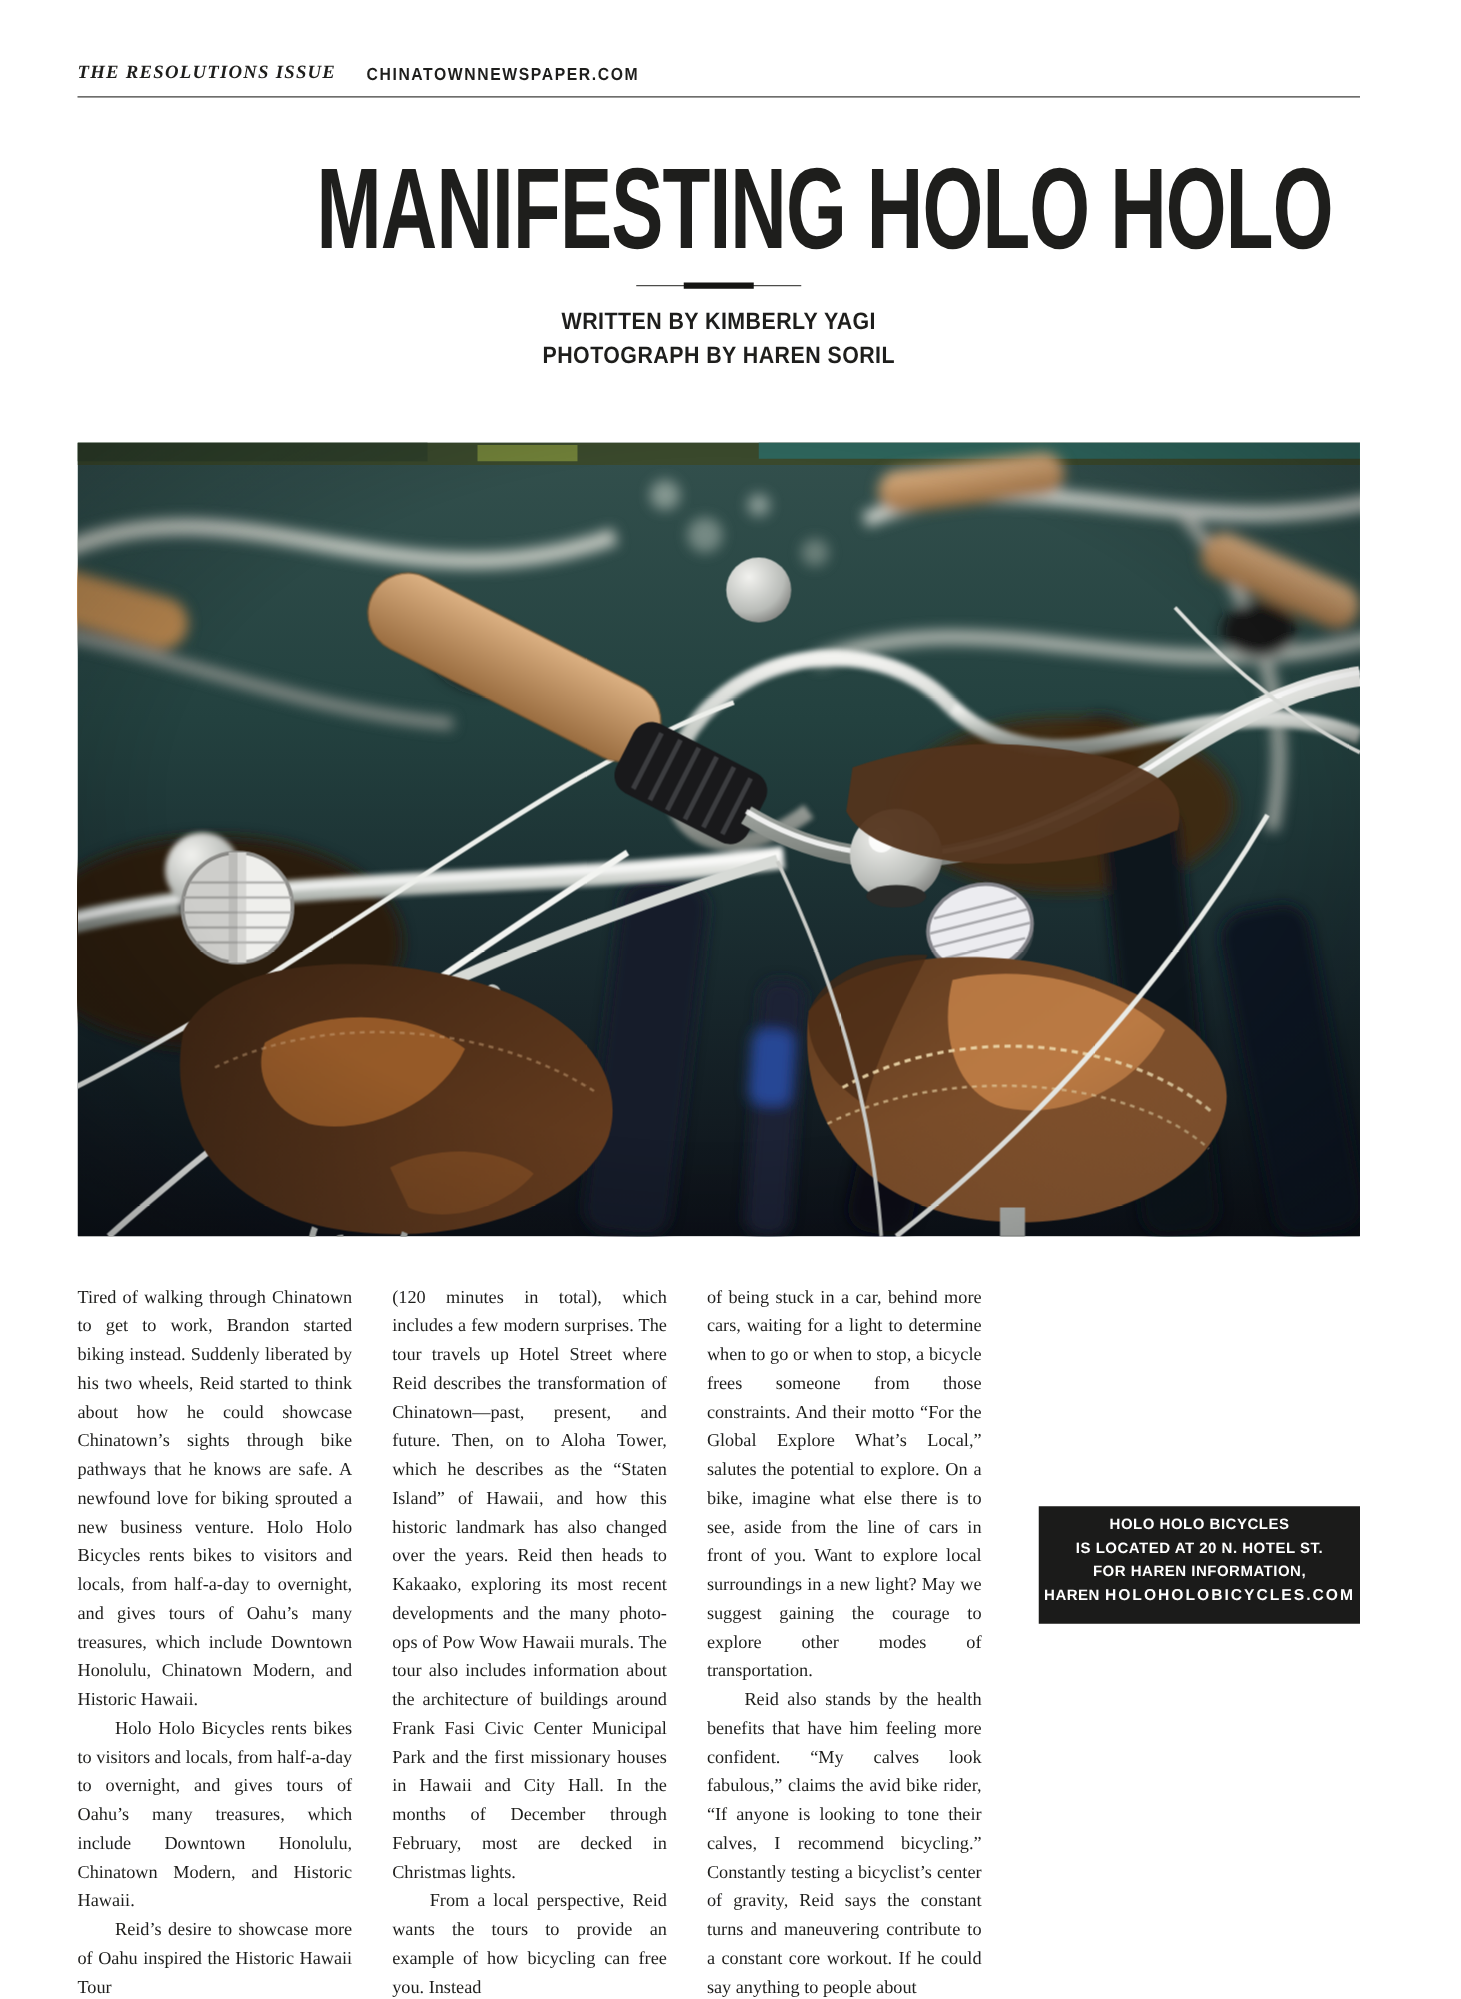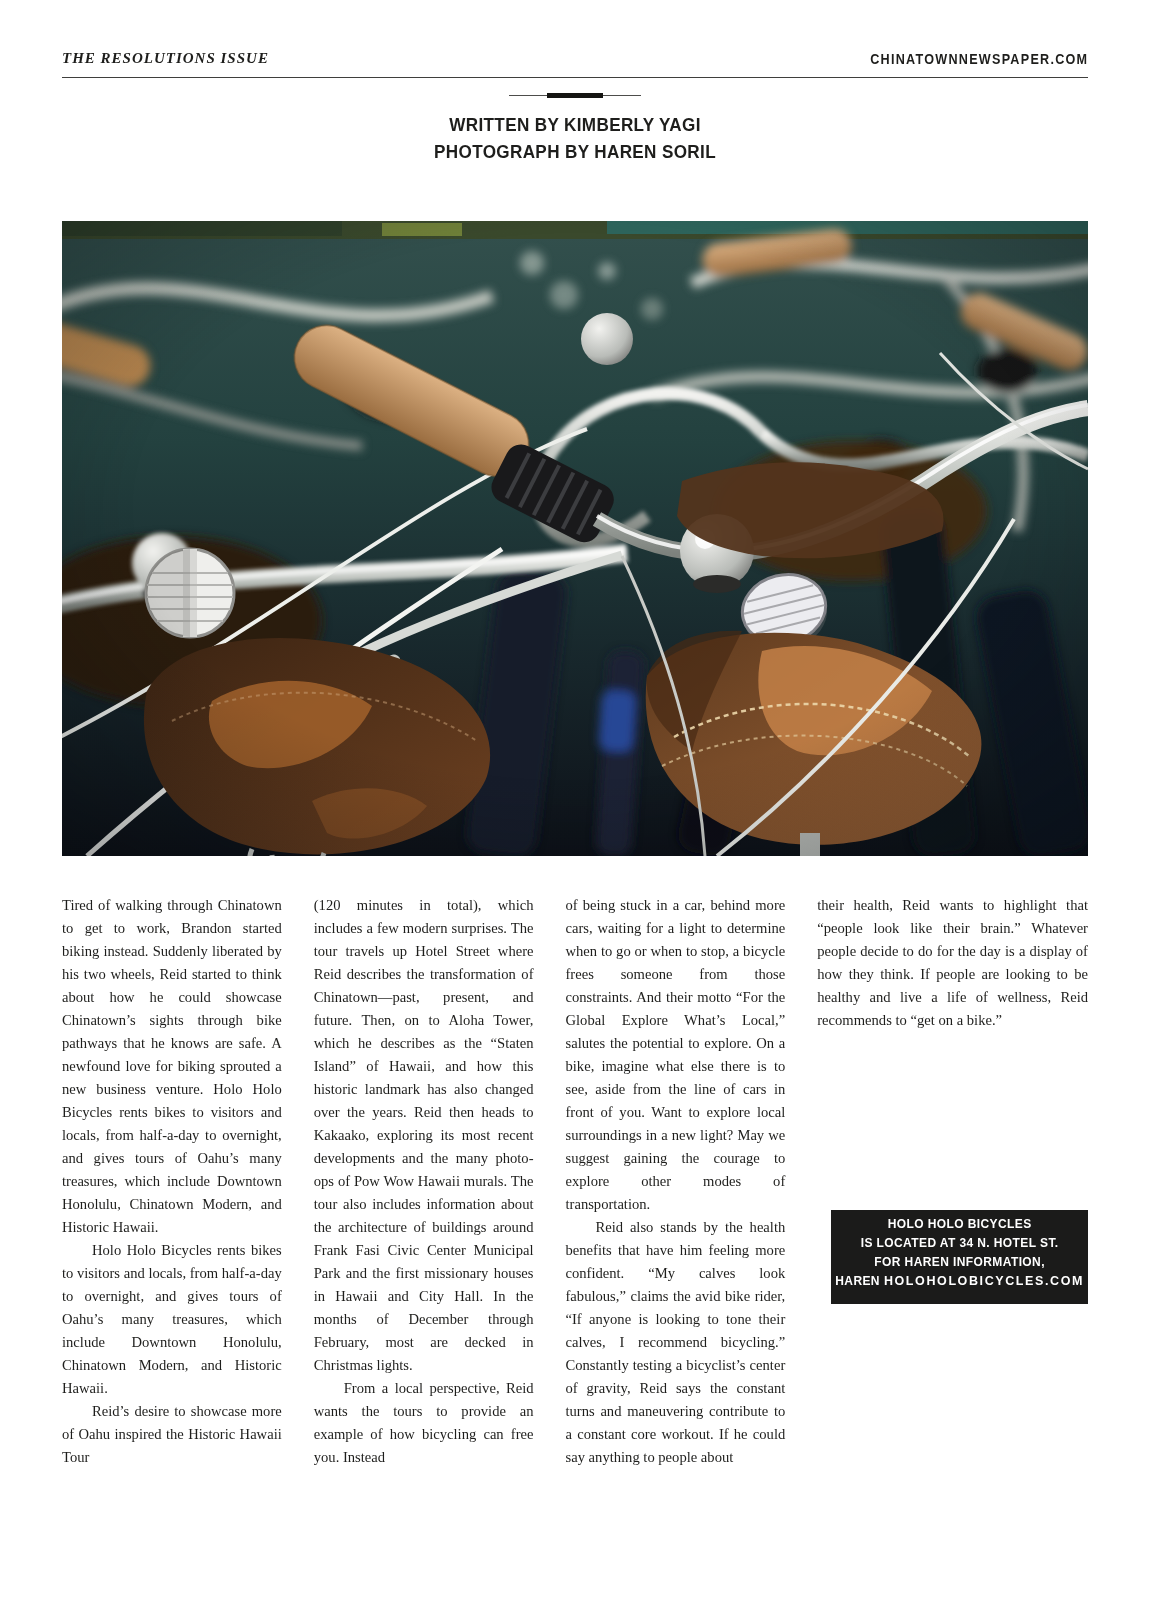--- a/index.html
+++ b/index.html
@@ -9,21 +9,21 @@
     --rule:#3f3f3d;
   }
   *{box-sizing:border-box;}
   html,body{margin:0;padding:0;}
   body{
     width:1169px;height:1599px;background:#ffffff;overflow:hidden;
     font-family:"Liberation Serif",serif;color:var(--ink);
   }
   .content{width:1026px;margin-left:62px;}
   
-  .masthead{display:flex;justify-content:space-between;align-items:flex-end;padding-top:50px;}
+  .masthead{display:flex;align-items:flex-end;padding-top:50px;}
   .issue{font-family:"Liberation Serif",serif;font-style:italic;font-weight:700;font-size:15px;letter-spacing:1px;}
   .site{display:inline-block;font-family:"Liberation Sans",sans-serif;font-weight:700;font-size:14px;
         letter-spacing:1.4px;transform:scaleX(.9);transform-origin:100% 50%;}
   .header-rule{border-top:1.5px solid var(--rule);margin-top:10px;}
   
   .title-wrap{text-align:center;margin-top:46px;}
   h1.title{display:inline-block;margin:0;font-family:"Liberation Sans",sans-serif;font-weight:800;
            font-size:92px;line-height:.95;letter-spacing:-1px;white-space:nowrap;
            transform:scaleX(.68);transform-origin:50% 50%;}
   .title-divider{position:relative;width:132px;height:5px;margin:15px auto 13px;}
@@ -52,20 +52,23 @@
 <body>
 
 <div class="content">
 
   <header class="masthead">
     <span class="issue">THE RESOLUTIONS ISSUE</span>
     <span class="site">CHINATOWNNEWSPAPER.COM</span>
   </header>
   <div class="header-rule"></div>
 
+  <div class="title-wrap">
+    <h1 class="title">MANIFESTING HOLO HOLO</h1>
+  </div>
   <div class="title-divider">
     <span class="thin"></span>
       <span class="thick"></span>
   </div>
   <div class="byline">
     <div>WRITTEN BY KIMBERLY YAGI</div>
     <div>PHOTOGRAPH BY HAREN SORIL</div>
   </div>
 
   <div class="photo">
@@ -233,23 +236,22 @@
     </div>
     <div class="colm">
       <p>(120 minutes in total), which includes a few modern surprises. The tour travels up Hotel Street where Reid describes the transformation of Chinatown—past, present, and future. Then, on to Aloha Tower, which he describes as the “Staten Island” of Hawaii, and how this historic landmark has also changed over the years. Reid then heads to Kakaako, exploring its most recent developments and the many photo-ops of Pow Wow Hawaii murals. The tour also includes information about the architecture of buildings around Frank Fasi Civic Center Municipal Park and the first missionary houses in Hawaii and City Hall. In the months of December through February, most are decked in Christmas lights.</p>
       <p class="ind">From a local perspective, Reid wants the tours to provide an example of how bicycling can free you. Instead</p>
     </div>
     <div class="colm">
       <p>of being stuck in a car, behind more cars, waiting for a light to determine when to go or when to stop, a bicycle frees someone from those constraints. And their motto “For the Global Explore What’s Local,” salutes the potential to explore. On a bike, imagine what else there is to see, aside from the line of cars in front of you. Want to explore local surroundings in a new light? May we suggest gaining the courage to explore other modes of transportation.</p>
       <p class="ind">Reid also stands by the health benefits that have him feeling more confident. “My calves look fabulous,” claims the avid bike rider, “If anyone is looking to tone their calves, I recommend bicycling.” Constantly testing a bicyclist’s center of gravity, Reid says the constant turns and maneuvering contribute to a constant core workout. If he could say anything to people about</p>
     </div>
     <div class="colm">
-      <p>their health, Reid wants to highlight that “people look like their brain.” Whatever people decide to do for the day is a display of how they think. If people are looking to be healthy and live a life of wellness, Reid recommends to “get on a bike.”</p>
       <div class="info-box">
         <div>HOLO HOLO BICYCLES</div>
-        <div>IS LOCATED AT 34 N. HOTEL ST.</div>
+        <div>IS LOCATED AT 20 N. HOTEL ST.</div>
         <div>FOR HAREN INFORMATION,</div>
         <div><span class="pfx">HAREN</span><span class="site4">HOLOHOLOBICYCLES.COM</span></div>
       </div>
     </div>
   </div>
 
 </div>
 
 </body></html>

